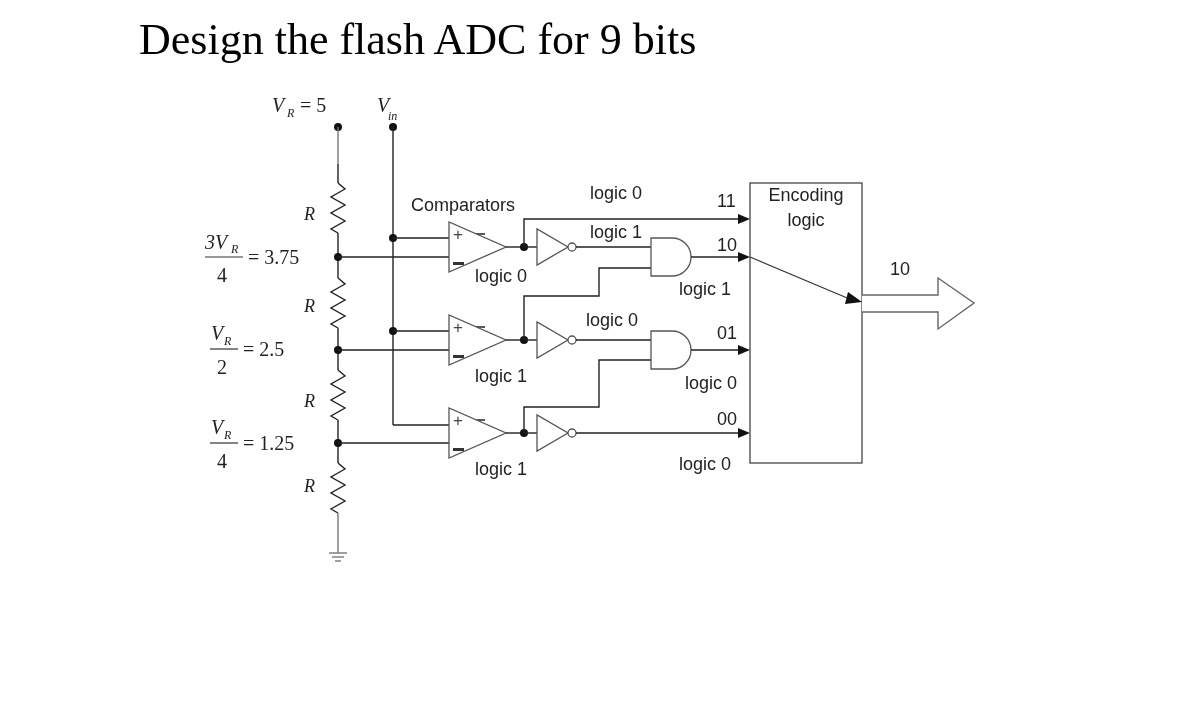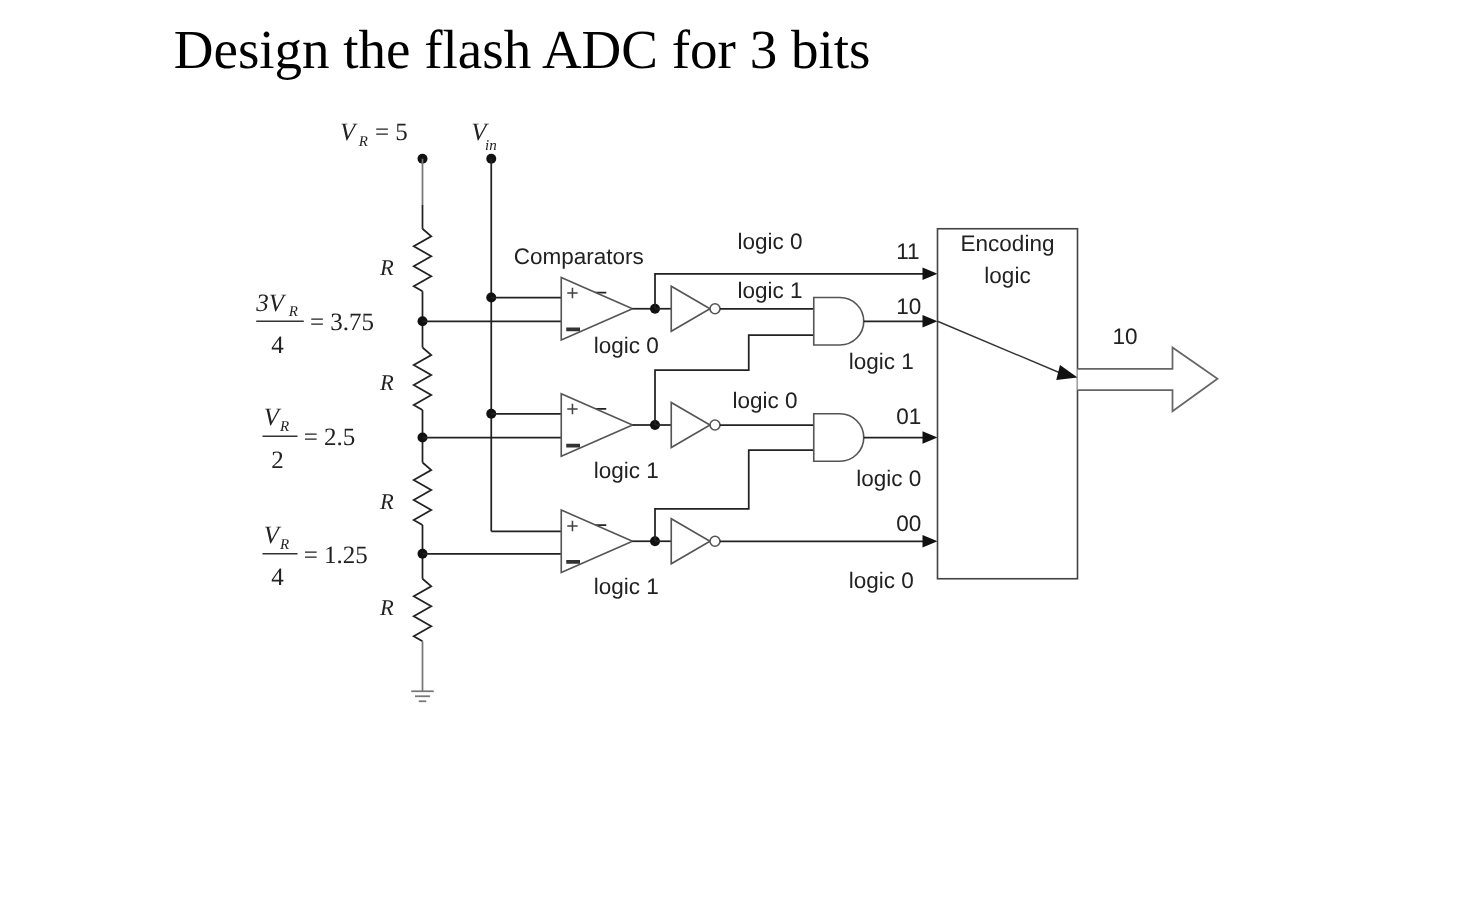--- a/index.html
+++ b/index.html
@@ -16,21 +16,21 @@
   .gray { stroke: #777; stroke-width: 1.4; fill: none; }
   .shape { stroke: #555; stroke-width: 1.3; fill: #fff; }
   .dot { fill: #111; }
   .lbl { fill: #222; font-size: 18px; }
   .mlbl { fill: #222; font-size: 20px; }
   .ital { font-style: italic; }
 </style>
 </head>
 <body>
 
-<div class="title">Design the flash ADC for 3 bits</div>
+<div class="title">Design the flash ADC for 9 bits</div>
 
 <svg class="diagram" width="1179" height="721" viewBox="0 0 1179 721">
 
   <g>
     <text class="serif ital mlbl" x="272" y="112">V</text>
     <text class="serif ital" x="287" y="117" font-size="12" fill="#222">R</text>
     <text class="serif mlbl" x="300" y="112">= 5</text>
   </g>
   <g>
     <text class="serif ital mlbl" x="377" y="112">V</text>

